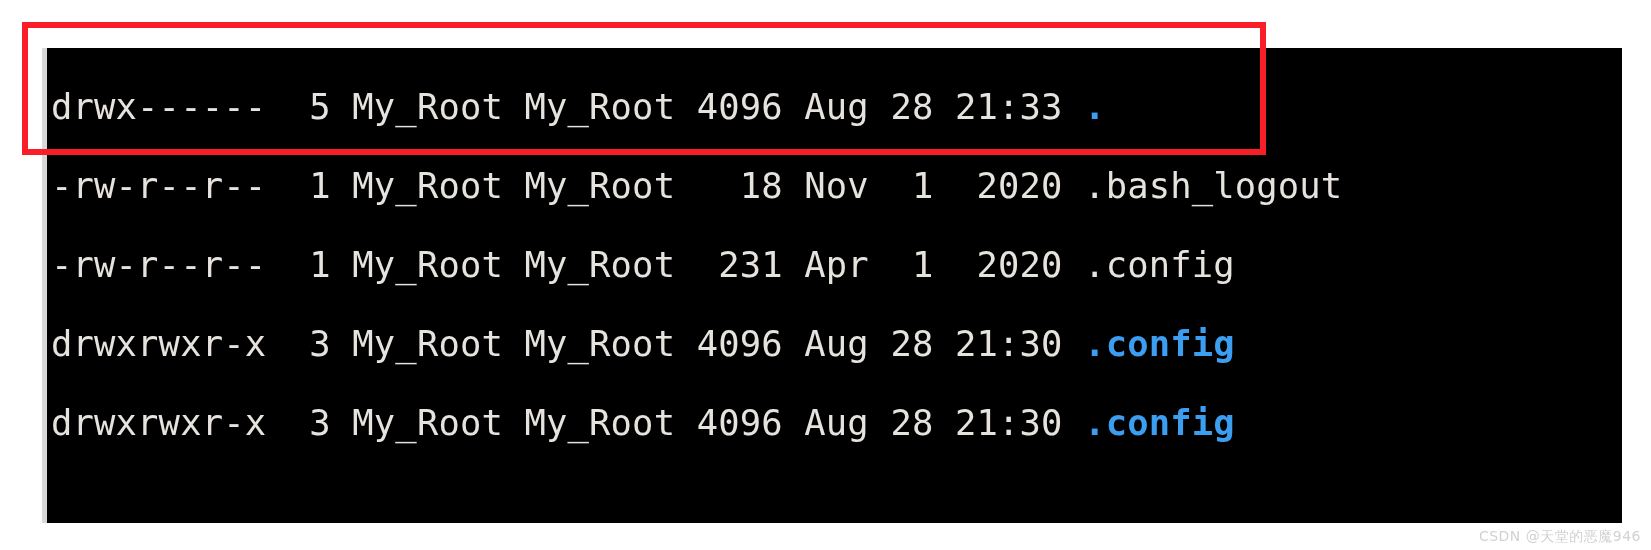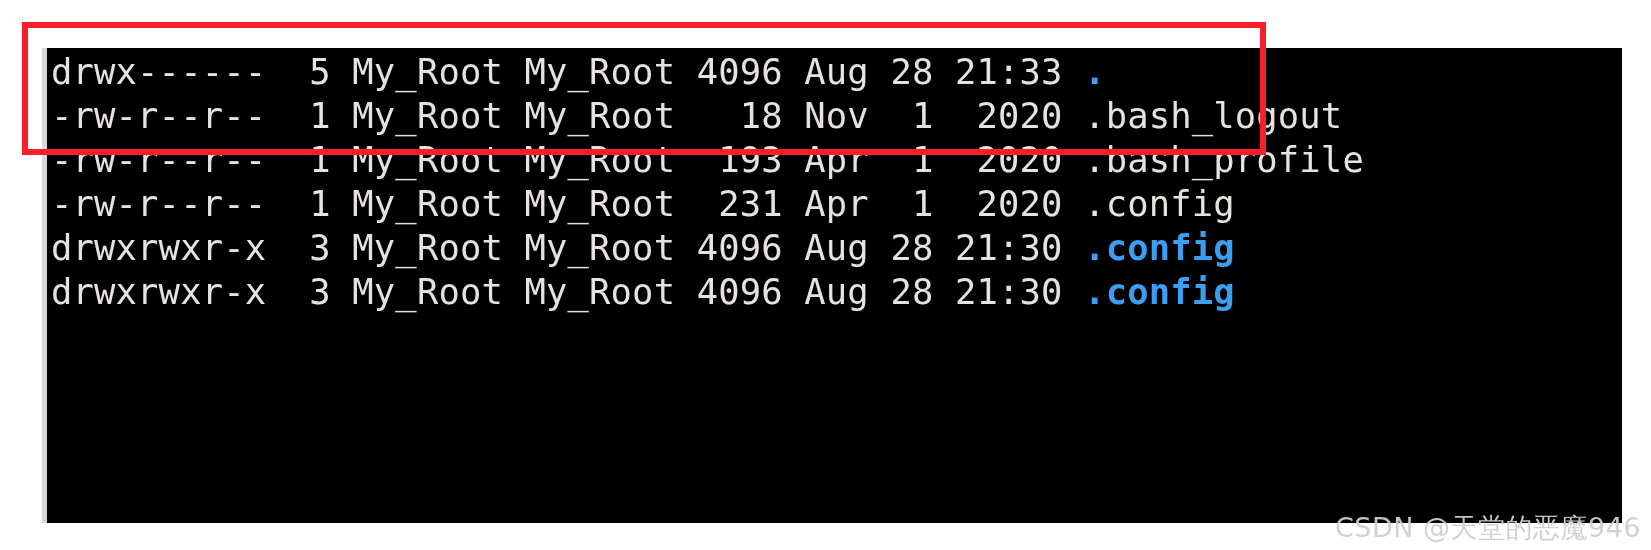--- a/index.html
+++ b/index.html
@@ -45,20 +45,21 @@
 
   .term-line {
     display: block;
     white-space: pre;
     font-family: "DejaVu Sans Mono", "Liberation Mono", monospace;
     font-size: 35.5px;
     line-height: 44px;
     letter-spacing: 0.15px;
     color: #e6e2dd;
     height: 44px;
+    margin-top: 35px;
   }
 
   .seg { white-space: pre; }
   .seg-dir {
     color: #3c9ef0;
     font-weight: bold;
   }
 
   
   #annotation-box {
@@ -72,37 +73,36 @@
     pointer-events: none;
   }
 
   
   #watermark {
     position: absolute;
     right: 10px;
     bottom: 4px;
     color: #cfcfcf;
     font-family: "DejaVu Sans", "Liberation Sans", sans-serif;
-    font-size: 27px;
+    font-size: 14px;
     letter-spacing: 0.5px;
     white-space: nowrap;
     mix-blend-mode: normal;
     opacity: 0.95;
     z-index: 5;
   }
 </style>
 </head>
 <body>
 
 <div id="terminal">
   <div id="scroll-gutter"></div>
   <div id="term-lines">
       <div class="term-line"><span class="seg">drwx------  5 My_Root My_Root 4096 Aug 28 21:33 </span><span class="seg seg-dir">.</span></div>
       <div class="term-line"><span class="seg">-rw-r--r--  1 My_Root My_Root   18 Nov  1  2020 </span><span class="seg">.bash_logout</span></div>
-      <div class="term-line"><span class="seg">-rw-r--r--  1 My_Root My_Root  193 Apr  1  2020 </span><span class="seg">.bash_profile</span></div>
       <div class="term-line"><span class="seg">-rw-r--r--  1 My_Root My_Root  231 Apr  1  2020 </span><span class="seg">.config</span></div>
       <div class="term-line"><span class="seg">drwxrwxr-x  3 My_Root My_Root 4096 Aug 28 21:30 </span><span class="seg seg-dir">.config</span></div>
       <div class="term-line"><span class="seg">drwxrwxr-x  3 My_Root My_Root 4096 Aug 28 21:30 </span><span class="seg seg-dir">.config</span></div>
     </div>
 </div>
 
 <div id="annotation-box"></div>
 
 <div id="watermark">CSDN @天堂的恶魔946</div>
 

